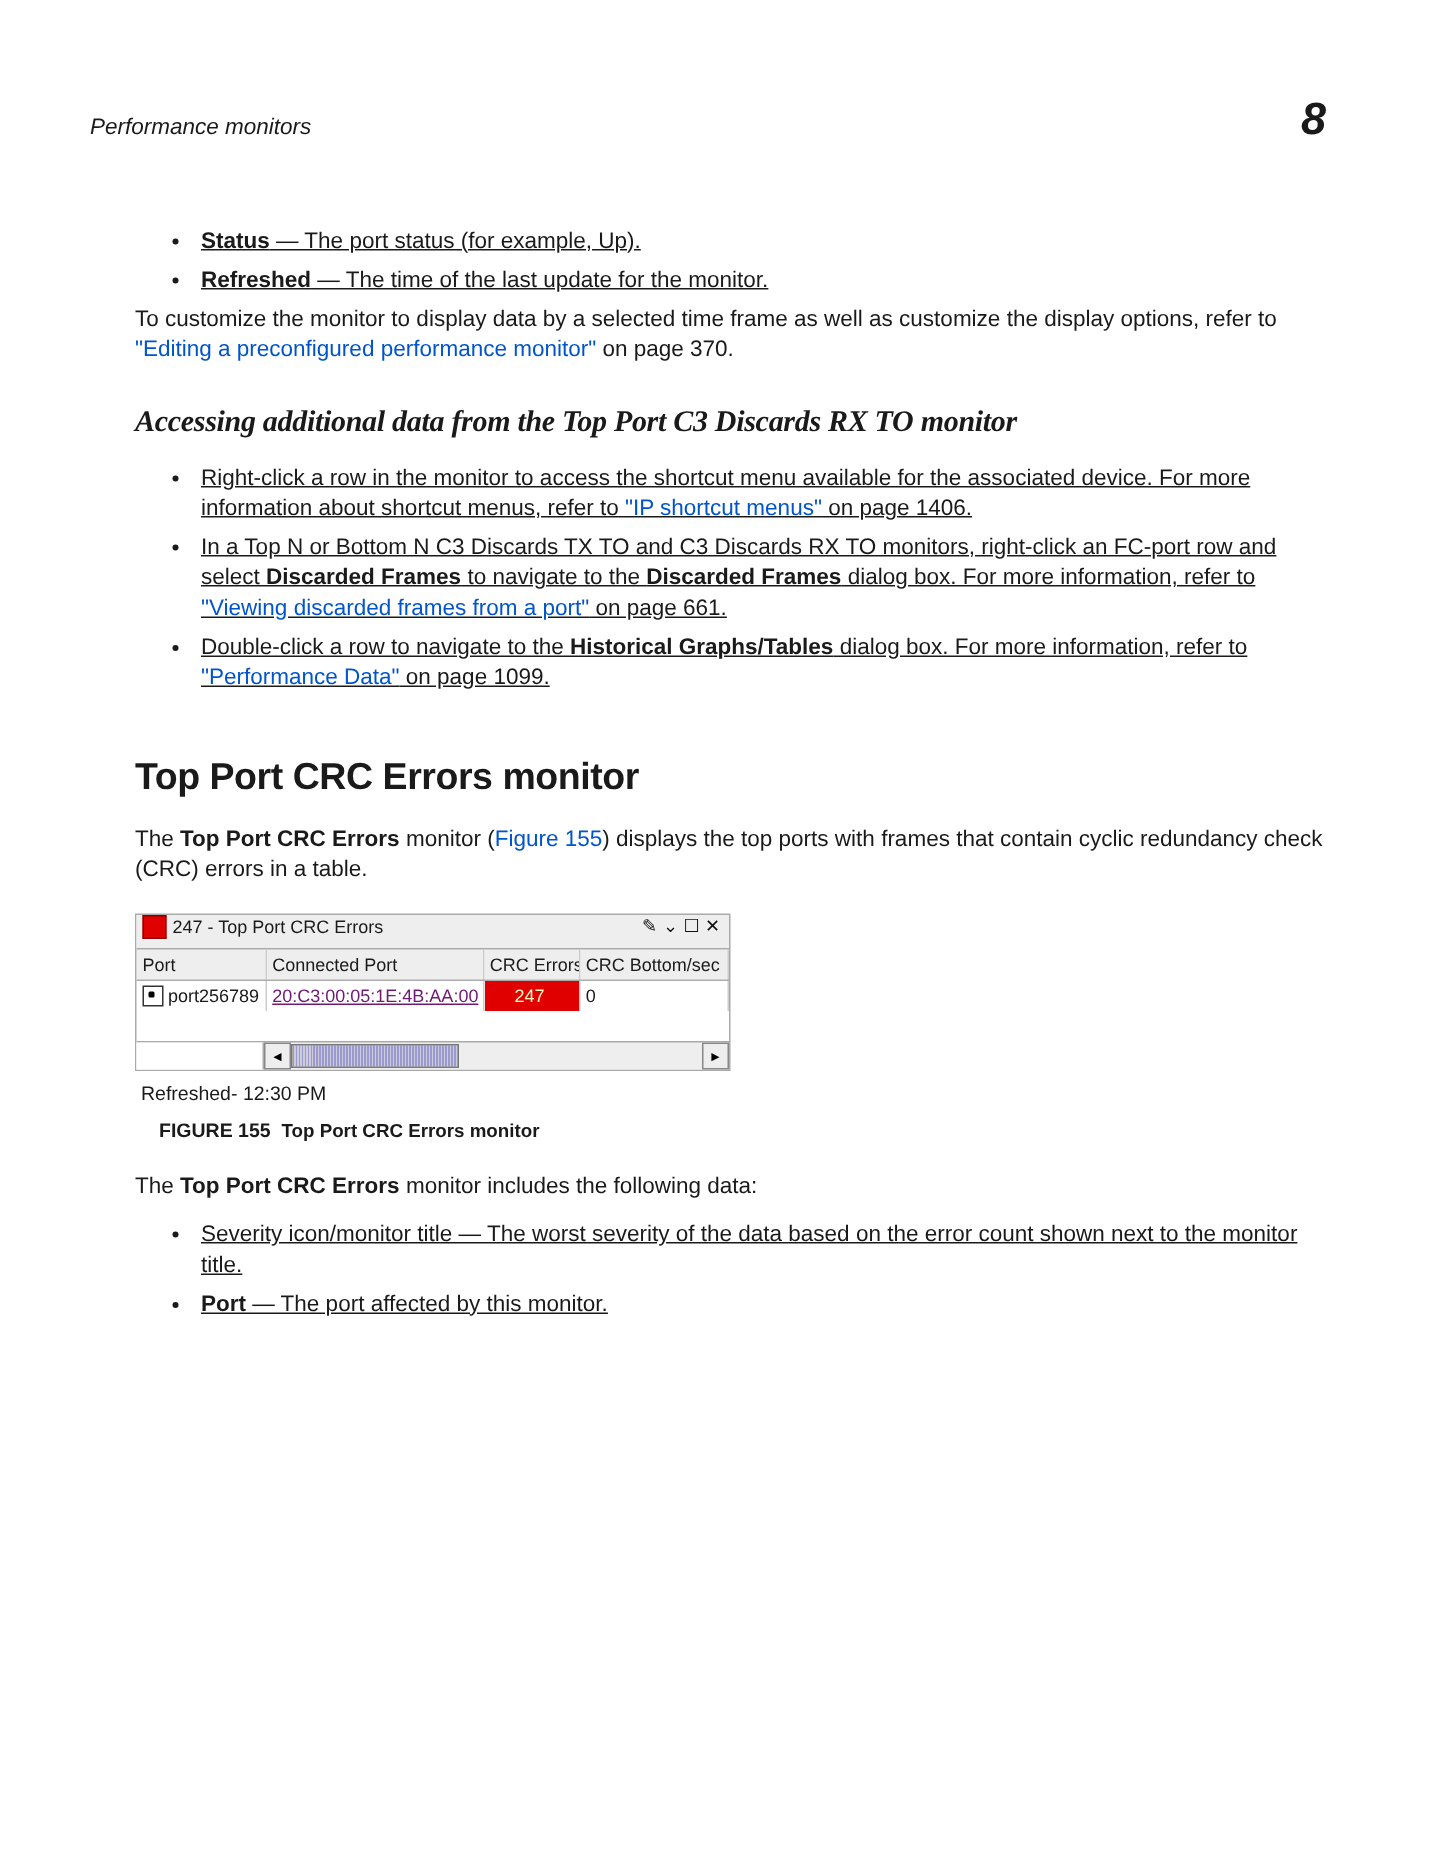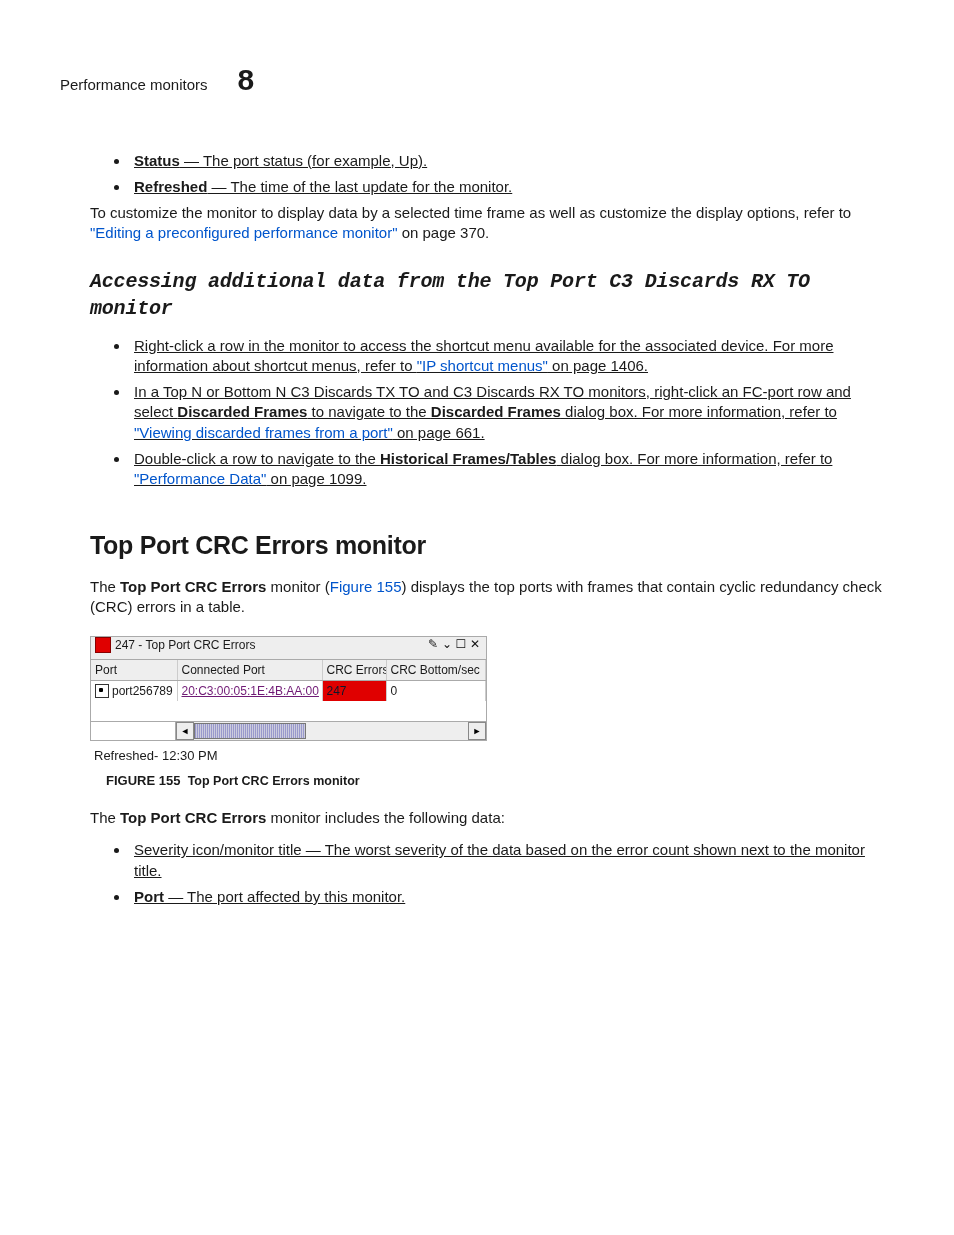--- a/index.html
+++ b/index.html
@@ -7,39 +7,40 @@
     font-size: 15px;
     color: #1a1a1a;
     margin: 0;
     padding: 60px 60px 60px 60px;
     width: 954px;
     box-sizing: border-box;
     line-height: 1.35;
   }
   .header-row {
     display: flex;
-    justify-content: flex-start;
+    justify-content: space-between;
     align-items: baseline;
     gap: 30px;
     margin-bottom: 50px;
     padding-right: 10px;
+    font-style: italic;
   }
   .header-label { font-size: 15px; }
   .chapter-num { font-size: 30px; font-weight: bold; font-family: Arial, sans-serif; }
   .content { margin-left: 30px; margin-right: 10px; }
   ul.b { list-style: disc; margin: 0 0 6px 0; padding-left: 40px; }
   ul.b li { margin-bottom: 6px; padding-left: 4px; text-decoration: underline; }
   .bold { font-weight: bold; }
   p { margin: 6px 0 12px 0; }
   a.link { color: #0055cc; text-decoration: none; }
   h3.sub-h {
     font-style: italic;
     font-weight: bold;
     font-size: 20px;
-    font-family: Liberation Mono, monospace;
+    font-family: Liberation Serif, serif;
     margin: 24px 0 14px 0;
     font-stretch: condensed;
     letter-spacing: -0.2px;
   }
   h2.sec-h {
     font-weight: bold;
     font-size: 25px;
     font-family: Arial, sans-serif;
     margin: 40px 0 14px 0;
     font-stretch: condensed;
@@ -93,21 +94,21 @@
   }
   .port-icon {
     display: inline-block; width: 12px; height: 12px; border: 1px solid #333;
     margin-right: 3px; vertical-align: middle; position: relative; background: #fff;
   }
   .port-icon::after {
     content: ""; position: absolute; top: 3px; left: 3px; width: 4px; height: 4px;
     background: #000; border-radius: 1px;
   }
   .cp-link { color: #701a75; text-decoration: underline; }
-  .crc-bad { background: #e00000; color: #0f172a; text-align: left; padding-right: 6px !important; }
+  .crc-bad { background: #e00000; color: #fef9c3; text-align: center; padding-right: 6px !important; }
   .crc-ok { text-align: right; padding-right: 6px !important; }
   .filler { height: 190px; border-top: none; }
   .scroll-row {
     border-top: 1px solid #aaa;
     height: 18px;
     display: flex;
     background: #eee;
   }
   .scroll-gap { width: 84px; background: #fff; border-right: 1px solid #aaa; }
   .scroll-track {
@@ -154,21 +155,21 @@
   <h3 class="sub-h">Accessing additional data from the Top Port C3 Discards RX TO monitor</h3>
 
   <ul class="b">
     <li>
       <span>Right-click a row in the monitor to access the shortcut menu available for the associated device. For more information about shortcut menus, refer to </span><a class="link">"IP shortcut menus"</a><span> on page 1406.</span>
     </li>
     <li>
       <span>In a Top N or Bottom N C3 Discards TX TO and C3 Discards RX TO monitors, right-click an FC-port row and select </span><span class="bold">Discarded Frames</span><span> to navigate to the </span><span class="bold">Discarded Frames</span><span> dialog box. For more information, refer to </span><a class="link">"Viewing discarded frames from a port"</a><span> on page 661.</span>
     </li>
     <li>
-      <span>Double-click a row to navigate to the </span><span class="bold">Historical Frames/Tables</span><span> dialog box. For more information, refer to </span><a class="link">"Performance Data"</a><span> on page 1099.</span>
+      <span>Double-click a row to navigate to the </span><span class="bold">Historical Graphs/Tables</span><span> dialog box. For more information, refer to </span><a class="link">"Performance Data"</a><span> on page 1099.</span>
     </li>
   </ul>
 
   <h2 class="sec-h">Top Port CRC Errors monitor</h2>
 
   <p>
     <span>The </span><span class="bold">Top Port CRC Errors</span><span> monitor (</span><a class="link">Figure 155</a><span>) displays the top ports with frames that contain cyclic redundancy check (CRC) errors in a table.</span>
   </p>
 
   <div class="monitor">

